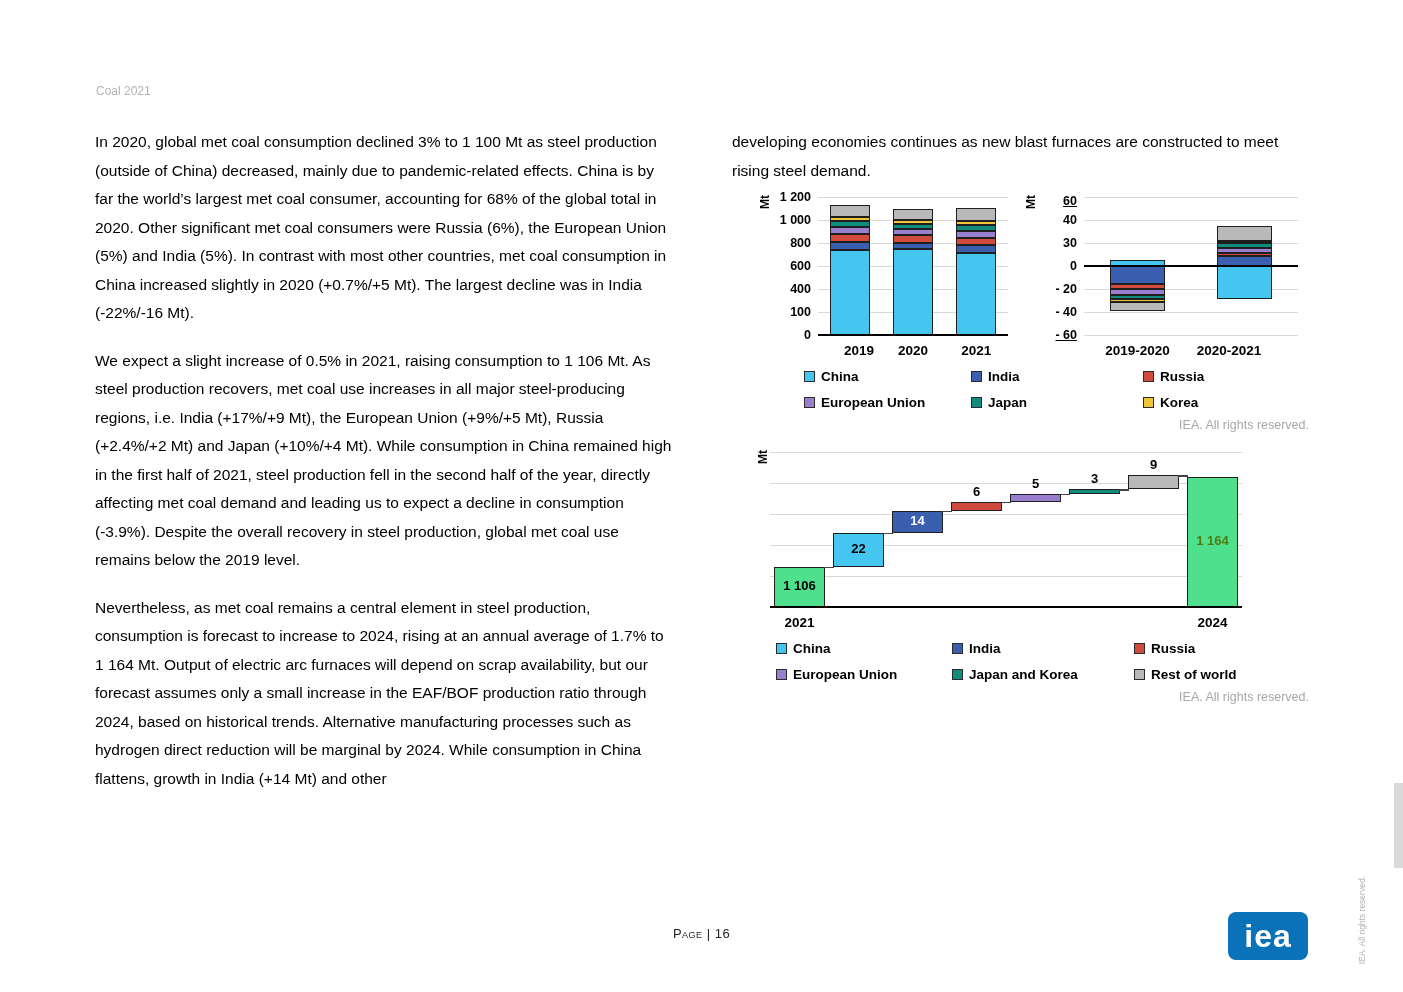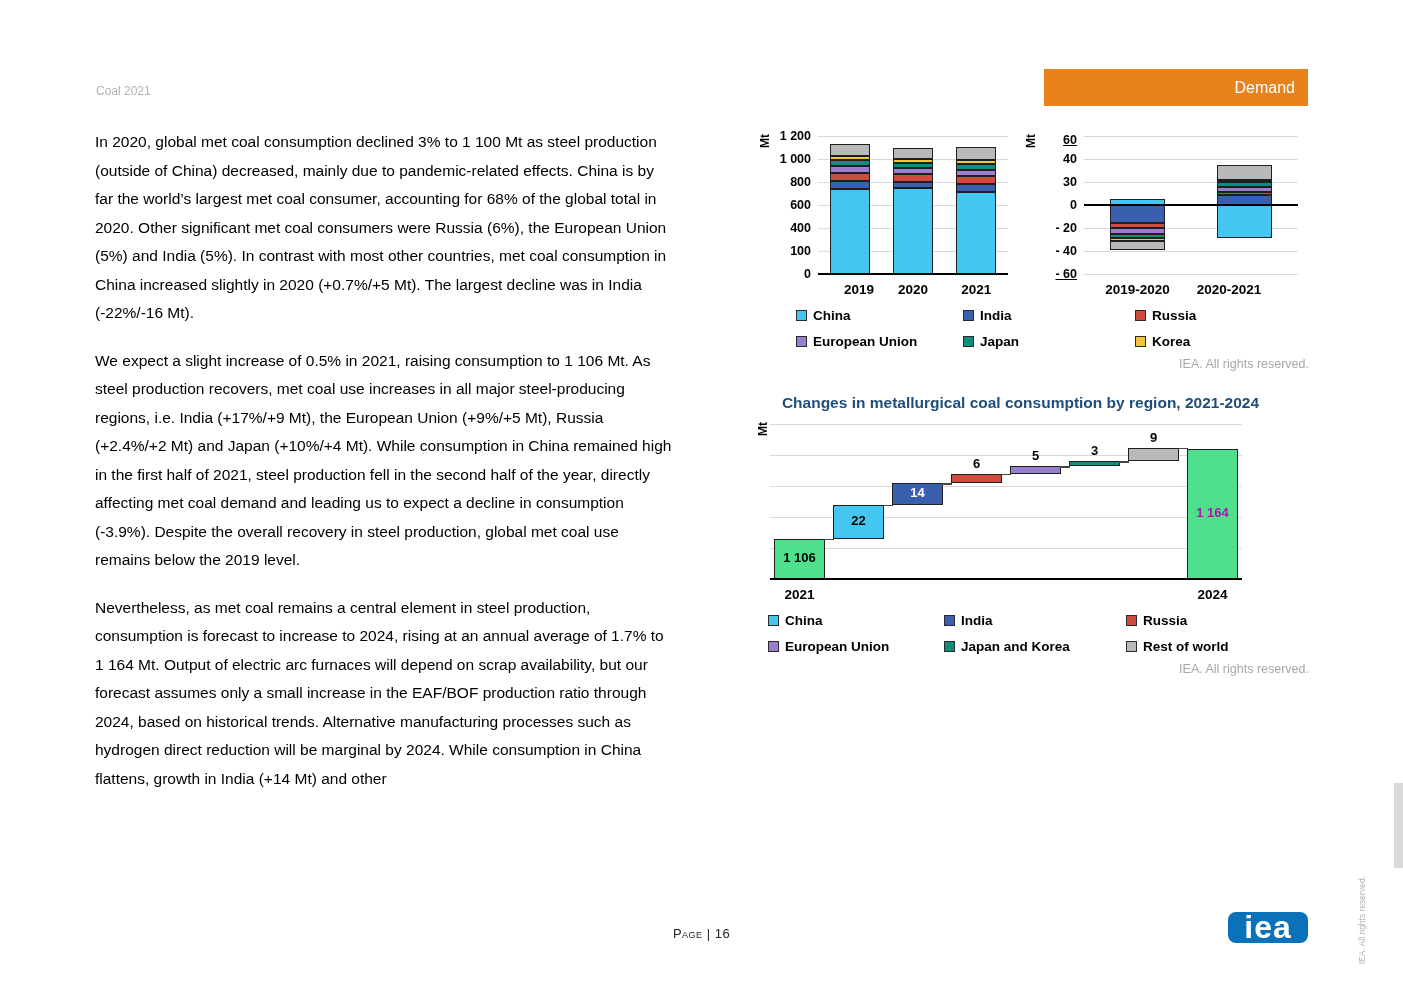--- a/index.html
+++ b/index.html
@@ -38,52 +38,50 @@
   .seg{position:absolute;border:1px solid #1f1f1f;}
   .xlabels{position:relative;height:26px;}
   .xtick{position:absolute;top:8px;transform:translateX(-50%);font-weight:700;
          font-size:13.5px;white-space:nowrap;}
   .connector{position:absolute;height:1.5px;background:#444;}
   .wf-label{position:absolute;text-align:center;font-weight:700;font-size:13px;}
 
   .legend{display:grid;row-gap:11px;margin-top:8px;}
   .legend1{grid-template-columns:167px 172px auto;margin-left:64px;}
   .legend2{grid-template-columns:176px 182px auto;margin-left:36px;}
-  .legend-item{display:flex;align-items:center;}
+  .legend-item{display:flex;align-items:center;margin-left:8px;}
   .swatch{width:11px;height:11px;border:1px solid #2b2b2b;margin-right:6px;flex:none;}
   .legend-label{font-weight:700;font-size:13.5px;}
   .credit{color:#a6a6a6;font-size:12.5px;text-align:right;margin-top:8px;}
 
   .footer{position:absolute;left:50%;top:926px;transform:translateX(-50%);
           font-size:13px;color:#262626;font-variant:small-caps;letter-spacing:.5px;}
-  .logo{position:absolute;left:1228px;top:912px;width:80px;height:31px;background:#0a72b9;
+  .logo{position:absolute;left:1228px;top:912px;width:80px;height:48px;background:#0a72b9;
         border-radius:8px;color:#fff;font-weight:700;font-size:32px;display:flex;
         align-items:center;justify-content:center;letter-spacing:1px;}
   .side-note{position:absolute;right:36px;top:876px;writing-mode:vertical-rl;
              transform:rotate(180deg);font-size:8.5px;color:#b3b3b3;}
   .side-strip{position:absolute;right:0;top:783px;width:9px;height:85px;background:#d9d9d9;}
 </style>
 </head>
 <body>
 
 <div class="page">
 
   <div class="header-left">Coal 2021</div>
 
-  <div class="banner">
-    <span>Demand</span>
-  </div>
 
   <div class="col-left" id="left-col">
       <p class="body-p">In 2020, global met coal consumption declined 3% to 1 100 Mt as steel production (outside of China) decreased, mainly due to pandemic-related effects. China is by far the world’s largest met coal consumer, accounting for 68% of the global total in 2020. Other significant met coal consumers were Russia (6%), the European Union (5%) and India (5%). In contrast with most other countries, met coal consumption in China increased slightly in 2020 (+0.7%/+5 Mt). The largest decline was in India (-22%/-16 Mt).</p>
       <p class="body-p">We expect a slight increase of 0.5% in 2021, raising consumption to 1 106 Mt. As steel production recovers, met coal use increases in all major steel-producing regions, i.e. India (+17%/+9 Mt), the European Union (+9%/+5 Mt), Russia (+2.4%/+2 Mt) and Japan (+10%/+4 Mt). While consumption in China remained high in the first half of 2021, steel production fell in the second half of the year, directly affecting met coal demand and leading us to expect a decline in consumption (-3.9%). Despite the overall recovery in steel production, global met coal use remains below the 2019 level.</p>
       <p class="body-p">Nevertheless, as met coal remains a central element in steel production, consumption is forecast to increase to 2024, rising at an annual average of 1.7% to 1 164 Mt. Output of electric arc furnaces will depend on scrap availability, but our forecast assumes only a small increase in the EAF/BOF production ratio through 2024, based on historical trends. Alternative manufacturing processes such as hydrogen direct reduction will be marginal by 2024. While consumption in China flattens, growth in India (+14 Mt) and other</p>
     </div>
 
   <div class="col-right">
+    <p class="intro">developing economies continues as new blast furnaces are constructed to meet rising steel demand.</p>
 
     <section class="chart-block" id="chart1-section">
       <div class="dual" id="chart1-plots">
           <div class="subchart">
             <div class="axis-unit">Mt</div>
             <div class="yaxis" style="height: 138px;">
               <div class="ytick" style="top: 0px;">1 200</div>
               <div class="ytick" style="top: 23px;">1 000</div>
               <div class="ytick" style="top: 46px;">800</div>
               <div class="ytick" style="top: 69px;">600</div>
@@ -194,21 +192,20 @@
           </div>
           <div class="legend-item">
             <div class="swatch" style="background: rgb(240, 197, 58);"></div>
             <div class="legend-label">Korea</div>
           </div>
         </div>
       <div class="credit">IEA. All rights reserved.</div>
     </section>
 
     <section class="chart-block" id="chart2-section">
-      <h3 class="chart-title">Changes in metallurgical coal consumption by region, 2021-2024</h3>
       <div id="chart2-plots">
           <div class="subchart">
             <div class="axis-unit">Mt</div>
             <div class="plotcol">
               <div class="plotzone" style="width: 472px; height: 155px;">
                 <div class="gridline" style="top: 0px;"></div>
                 <div class="gridline" style="top: 31px;"></div>
                 <div class="gridline" style="top: 62px;"></div>
                 <div class="gridline" style="top: 93px;"></div>
                 <div class="gridline" style="top: 124px;"></div>
@@ -220,21 +217,21 @@
                 <div class="wf-label" style="left: 118px; width: 59px; top: 60.75px; color: rgb(255, 255, 255);">14</div>
                 <div class="seg" style="left: 181px; width: 51px; top: 49.6px; height: 9.3px; background: rgb(208, 74, 62);"></div>
                 <div class="wf-label" style="left: 177px; width: 59px; top: 31.6px;">6</div>
                 <div class="seg" style="left: 240px; width: 51px; top: 41.85px; height: 7.75px; background: rgb(154, 127, 209);"></div>
                 <div class="wf-label" style="left: 236px; width: 59px; top: 23.85px;">5</div>
                 <div class="seg" style="left: 299px; width: 51px; top: 37.2px; height: 4.65px; background: rgb(15, 140, 124);"></div>
                 <div class="wf-label" style="left: 295px; width: 59px; top: 19.2px;">3</div>
                 <div class="seg" style="left: 358px; width: 51px; top: 23.25px; height: 13.95px; background: rgb(185, 185, 185);"></div>
                 <div class="wf-label" style="left: 354px; width: 59px; top: 5.25px;">9</div>
                 <div class="seg" style="left: 417px; width: 51px; top: 24.8px; height: 130.2px; background: rgb(78, 224, 141);"></div>
-                <div class="wf-label" style="left: 413px; width: 59px; top: 80.9px; color: #a21caf;">1 164</div>
+                <div class="wf-label" style="left: 413px; width: 59px; top: 80.9px; color: #4d7c0f;">1 164</div>
                 <div class="connector" style="top: 114.7px; left: 54px; width: 10px;"></div>
                 <div class="connector" style="top: 80.6px; left: 113px; width: 10px;"></div>
                 <div class="connector" style="top: 58.9px; left: 172px; width: 10px;"></div>
                 <div class="connector" style="top: 49.6px; left: 231px; width: 10px;"></div>
                 <div class="connector" style="top: 41.85px; left: 290px; width: 10px;"></div>
                 <div class="connector" style="top: 37.2px; left: 349px; width: 10px;"></div>
                 <div class="connector" style="top: 23.25px; left: 408px; width: 10px;"></div>
                 <div class="gridline base" style="top: 154px;"></div>
               </div>
               <div class="xlabels">

